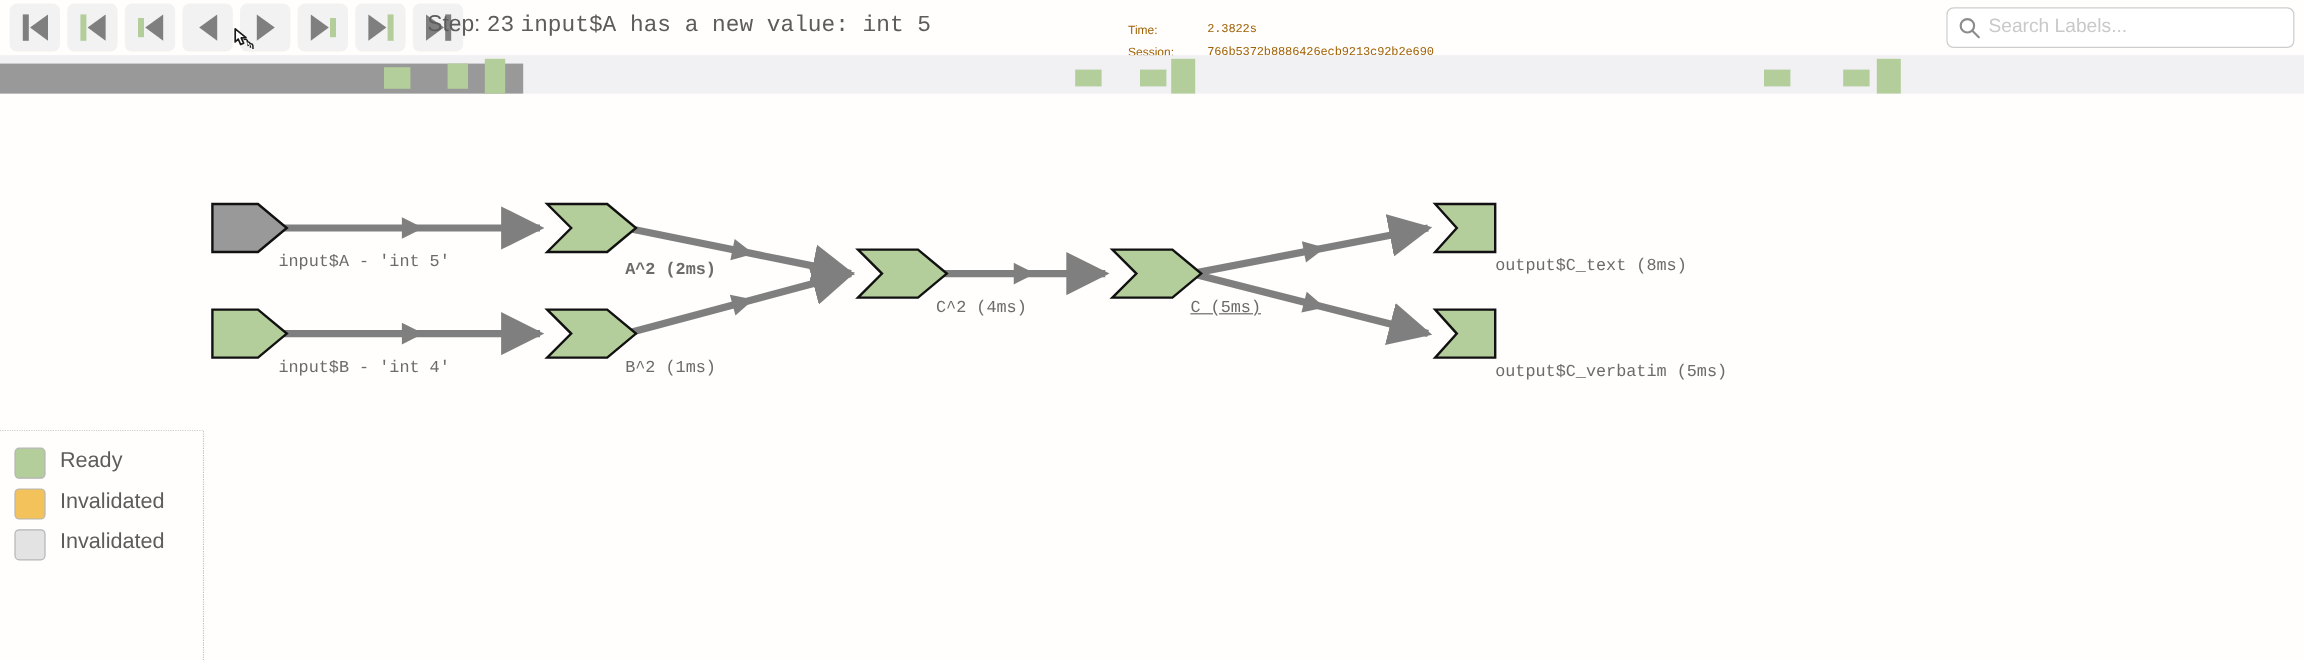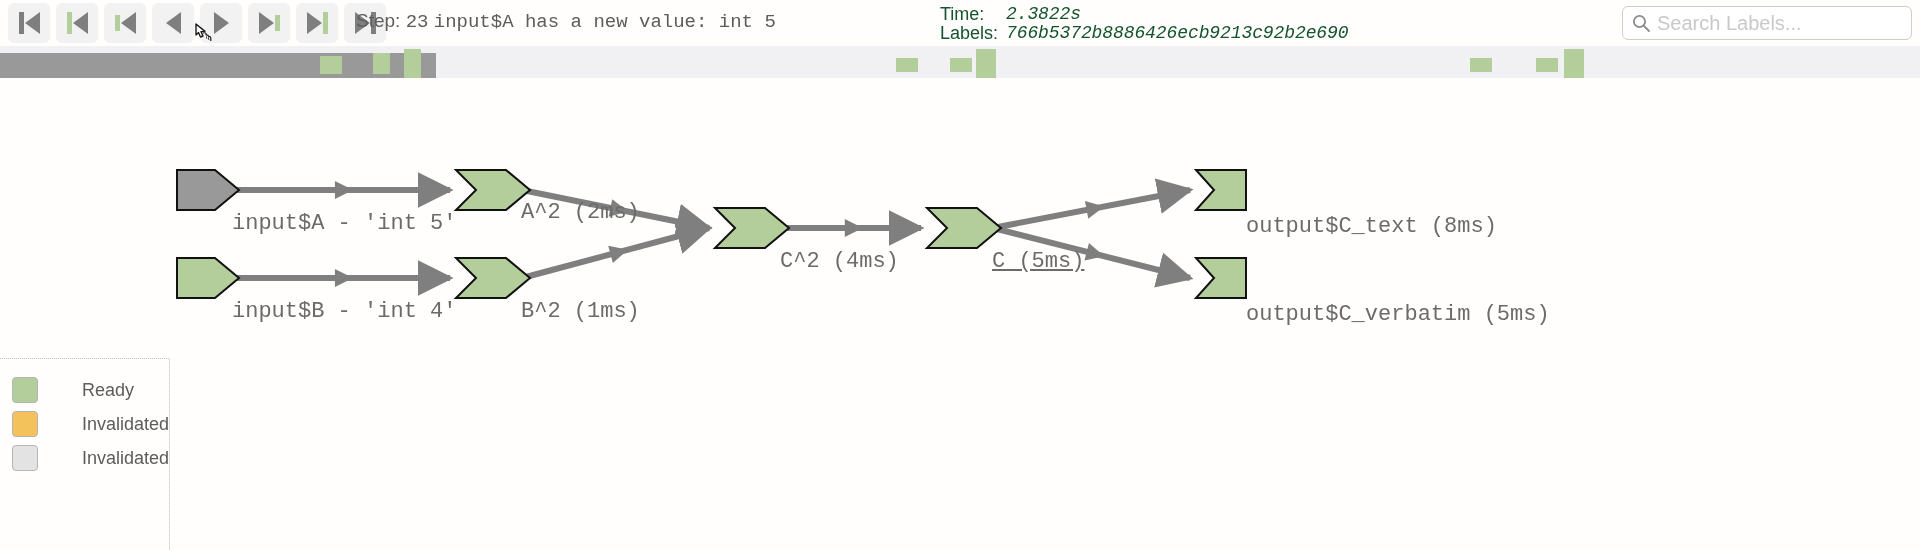--- a/index.html
+++ b/index.html
@@ -57,41 +57,41 @@
     font-size: 19px; color: #5c5c5c;
     white-space: nowrap;
   }
   .step-info .mono {
     font-family: "Liberation Mono", monospace;
     font-size: 19px; color: #5c5c5c;
   }
   .step-label { font-family: "Liberation Sans", sans-serif; }
 
   .meta {
-    position: absolute; left: 940px; top: 5px;
-    font-size: 18px; color: #14532d;
+    position: absolute; left: 940px; top: 16px;
+    font-size: 10px; color: #a16207;
     line-height: 19px;
   }
   .meta-row { display: flex; }
   .meta-key { width: 66px; font-family: "Liberation Sans", sans-serif; }
-  .meta-val { font-family: "Liberation Mono", monospace; letter-spacing: -0.1px; font-style: italic; }
+  .meta-val { font-family: "Liberation Mono", monospace; letter-spacing: -0.1px; }
 
   .search-box {
     position: absolute; right: 8px; top: 6px;
     width: 290px; height: 34px;
     border: 1px solid #cdcdcd;
     border-radius: 6px;
     background: #fff;
     display: flex; align-items: center;
     padding: 0 8px;
   }
   .search-box svg { flex: none; margin-right: 4px; }
   .search-input {
     border: none; outline: none;
-    font-size: 20px; color: #9a9a9a;
+    font-size: 16px; color: #9a9a9a;
     background: transparent;
     width: 100%;
     font-family: "Liberation Sans", sans-serif;
   }
   .search-input::placeholder { color: #c9c9c9; }
 
   
   .timeline {
     position: absolute; left: 0; top: 46px;
     width: 1920px; height: 32px;
@@ -106,38 +106,38 @@
     background: #b3cd9b;
   }
 
   
   .canvas { position: absolute; left: 0; top: 78px; width: 1920px; height: 472px; }
   .graph-svg { position: absolute; left: 0; top: 0; }
 
   .node-label {
     position: absolute;
     font-family: "Liberation Mono", monospace;
-    font-size: 22px;
+    font-size: 14px;
     color: #6b6b6b;
     white-space: nowrap;
   }
 
   
   .legend {
     position: absolute; left: -2px; bottom: 0;
     width: 172px; height: 192px;
     border: 1px dotted #bdbdbd;
     border-left: none; border-bottom: none;
     background: #fffefc;
     padding: 14px 0 0 14px;
     border-top-right-radius: 2px;
   }
   .legend-row {
-    display: flex; align-items: center;
-    height: 34px; margin-bottom: 0; gap: 32px;
+    display: flex; 
+    height: 34px; margin-bottom: 0;
   }
   .swatch {
     width: 26px; height: 26px;
     border-radius: 4px;
     border: 1px solid #b5b5b5;
     margin-right: 12px; flex: none;
   }
   .legend-text { font-size: 18px; color: #5c5c5c; }
 </style>
 </head>
@@ -214,21 +214,21 @@
       <span class="mono">23</span>
       <span class="mono">input$A has a new value: int 5</span>
     </div>
 
     <div class="meta">
       <div class="meta-row">
         <span class="meta-key">Time:</span>
         <span class="meta-val">2.3822s</span>
       </div>
       <div class="meta-row">
-        <span class="meta-key">Labels:</span>
+        <span class="meta-key">Session:</span>
         <span class="meta-val">766b5372b8886426ecb9213c92b2e690</span>
       </div>
     </div>
 
     <div class="search-box">
       <svg width="20" height="20" viewBox="0 0 20 20">
         <circle cx="8.5" cy="8.5" r="5.6" fill="none" stroke="#8c8c8c" stroke-width="1.8"></circle>
         <line x1="12.6" y1="12.6" x2="18" y2="18" stroke="#8c8c8c" stroke-width="1.8" stroke-linecap="round"></line>
       </svg>
       <input class="search-input" type="text" placeholder="Search Labels..." style="">
@@ -279,21 +279,21 @@
         <path d="M456,92 L506,92 L530,112 L506,132 L456,132 L476,112 Z" fill="#b3cd9b" stroke="#111111" stroke-width="2" stroke-linejoin="miter"></path>
         <path d="M456,180 L506,180 L530,200 L506,220 L456,220 L476,200 Z" fill="#b3cd9b" stroke="#111111" stroke-width="2" stroke-linejoin="miter"></path>
         <path d="M715,130 L765,130 L789,150 L765,170 L715,170 L735,150 Z" fill="#b3cd9b" stroke="#111111" stroke-width="2" stroke-linejoin="miter"></path>
         <path d="M927,130 L977,130 L1001,150 L977,170 L927,170 L947,150 Z" fill="#b3cd9b" stroke="#111111" stroke-width="2" stroke-linejoin="miter"></path>
         <path d="M1196,92 L1246,92 L1246,132 L1196,132 L1214,112 Z" fill="#b3cd9b" stroke="#111111" stroke-width="2" stroke-linejoin="miter"></path>
         <path d="M1196,180 L1246,180 L1246,220 L1196,220 L1214,200 Z" fill="#b3cd9b" stroke="#111111" stroke-width="2" stroke-linejoin="miter"></path>
       </svg>
     <div id="node-labels">
         <div class="node-label" style="left: 232px; top: 133px;">input$A - 'int 5'</div>
         <div class="node-label" style="left: 232px; top: 221px;">input$B - 'int 4'</div>
-        <div class="node-label" style="left: 521px; top: 122px;">A^2 (2ms)</div>
+        <div class="node-label" style="left: 521px; top: 139px; font-weight: bold;">A^2 (2ms)</div>
         <div class="node-label" style="left: 521px; top: 221px;">B^2 (1ms)</div>
         <div class="node-label" style="left: 780px; top: 171px;">C^2 (4ms)</div>
         <div class="node-label" style="left: 992px; top: 171px; text-decoration: underline;">C (5ms)</div>
         <div class="node-label" style="left: 1246px; top: 136px;">output$C_text (8ms)</div>
         <div class="node-label" style="left: 1246px; top: 224px;">output$C_verbatim (5ms)</div>
       </div>
 
     <div class="legend">
       <div id="legend-rows">
           <div class="legend-row">

